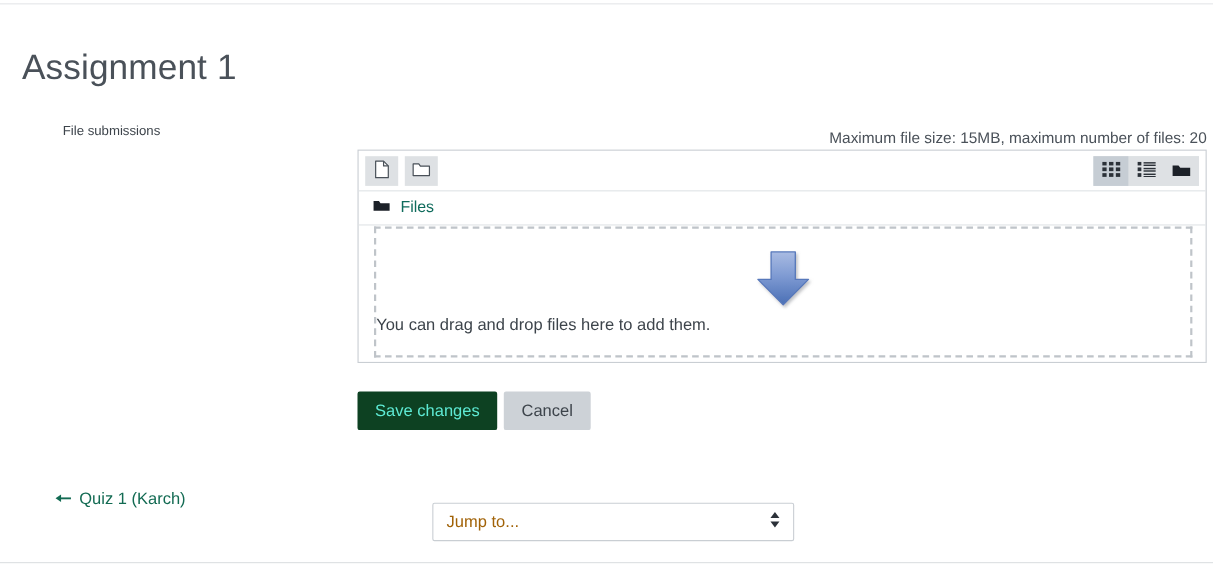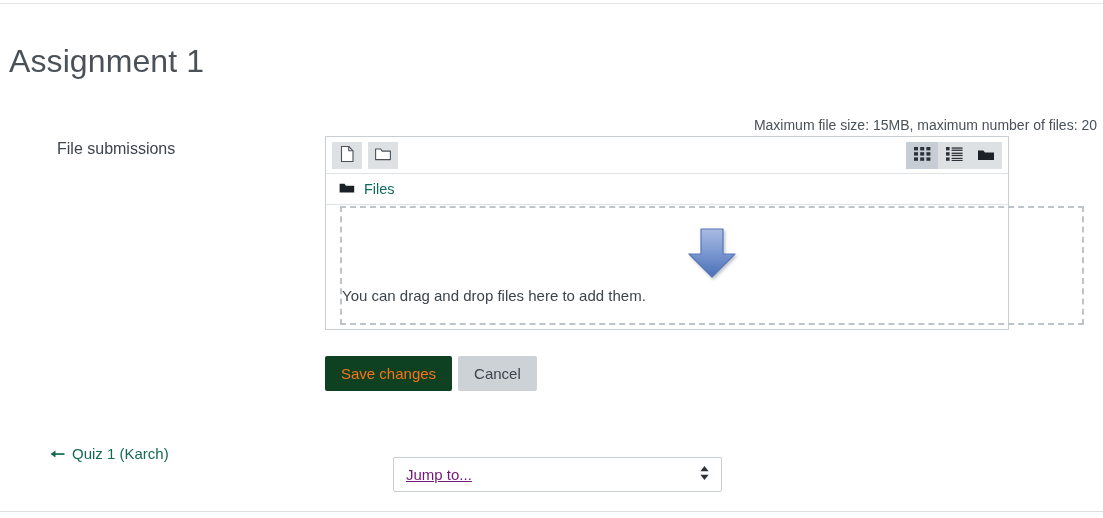--- a/index.html
+++ b/index.html
@@ -23,50 +23,50 @@
   }
   .bottom-rule {
     position: absolute; left: 0; top: 511px;
     width: 1103px; height: 1px;
     background: #dcdfe1;
   }
 
   
   .page-title {
     position: absolute;
-    left: 9px; top: 22px;
+    left: 20px; top: 22px;
     font-size: 32px;
     font-weight: 300;
     color: #4a5159;
     letter-spacing: .1px;
     white-space: nowrap;
   }
 
   
   .field-label {
     position: absolute;
-    left: 57px; top: 140px;
-    font-size: 16px;
+    left: 57px; top: 112px;
+    font-size: 12px;
     color: #3d444b;
     white-space: nowrap;
   }
 
   .maxsize-note {
     position: absolute;
     right: 6px; top: 117px;
     font-size: 14px;
     color: #4a5159;
     white-space: nowrap;
   }
 
   
   .filemanager {
     position: absolute;
     left: 325px; top: 136px;
-    width: 684px; height: 194px;
+    width: 772px; height: 194px;
     border: 1px solid #c9ced3;
     background: #fff;
   }
   .fm-toolbar {
     position: relative;
     height: 37px;
     border-bottom: 1px solid #dfe3e6;
   }
   .fm-btn-group-left {
     position: absolute; left: 6px; top: 5px;
@@ -138,21 +138,21 @@
     font-size: 15px;
     border: none;
     border-radius: 2px;
     padding: 0 16px;
     height: 35px;
     line-height: 35px;
     cursor: pointer;
   }
   .btn-primary {
     background: #0d4122;
-    color: #f97316;
+    color: #5eead4;
   }
   .btn-secondary {
     background: #cdd2d7;
     color: #3d444b;
     text-align: center;
   }
 
   
   .prev-link {
     position: absolute;
@@ -170,26 +170,25 @@
     left: 393px; top: 457px;
     width: 329px; height: 35px;
   }
   .jumpto {
     width: 100%; height: 100%;
     border: 1px solid #c9ced3;
     border-radius: 2px;
     background: #fff;
     font-family: "Liberation Sans", sans-serif;
     font-size: 15px;
-    color: #701a75;
+    color: #a16207;
     padding: 0 30px 0 12px;
     appearance: none;
     -webkit-appearance: none;
     cursor: pointer;
-    text-decoration: underline;
   }
   .jumpto-chevrons {
     position: absolute;
     right: 12px; top: 50%;
     transform: translateY(-50%);
     pointer-events: none;
   }
 </style>
 </head>
 <body>

